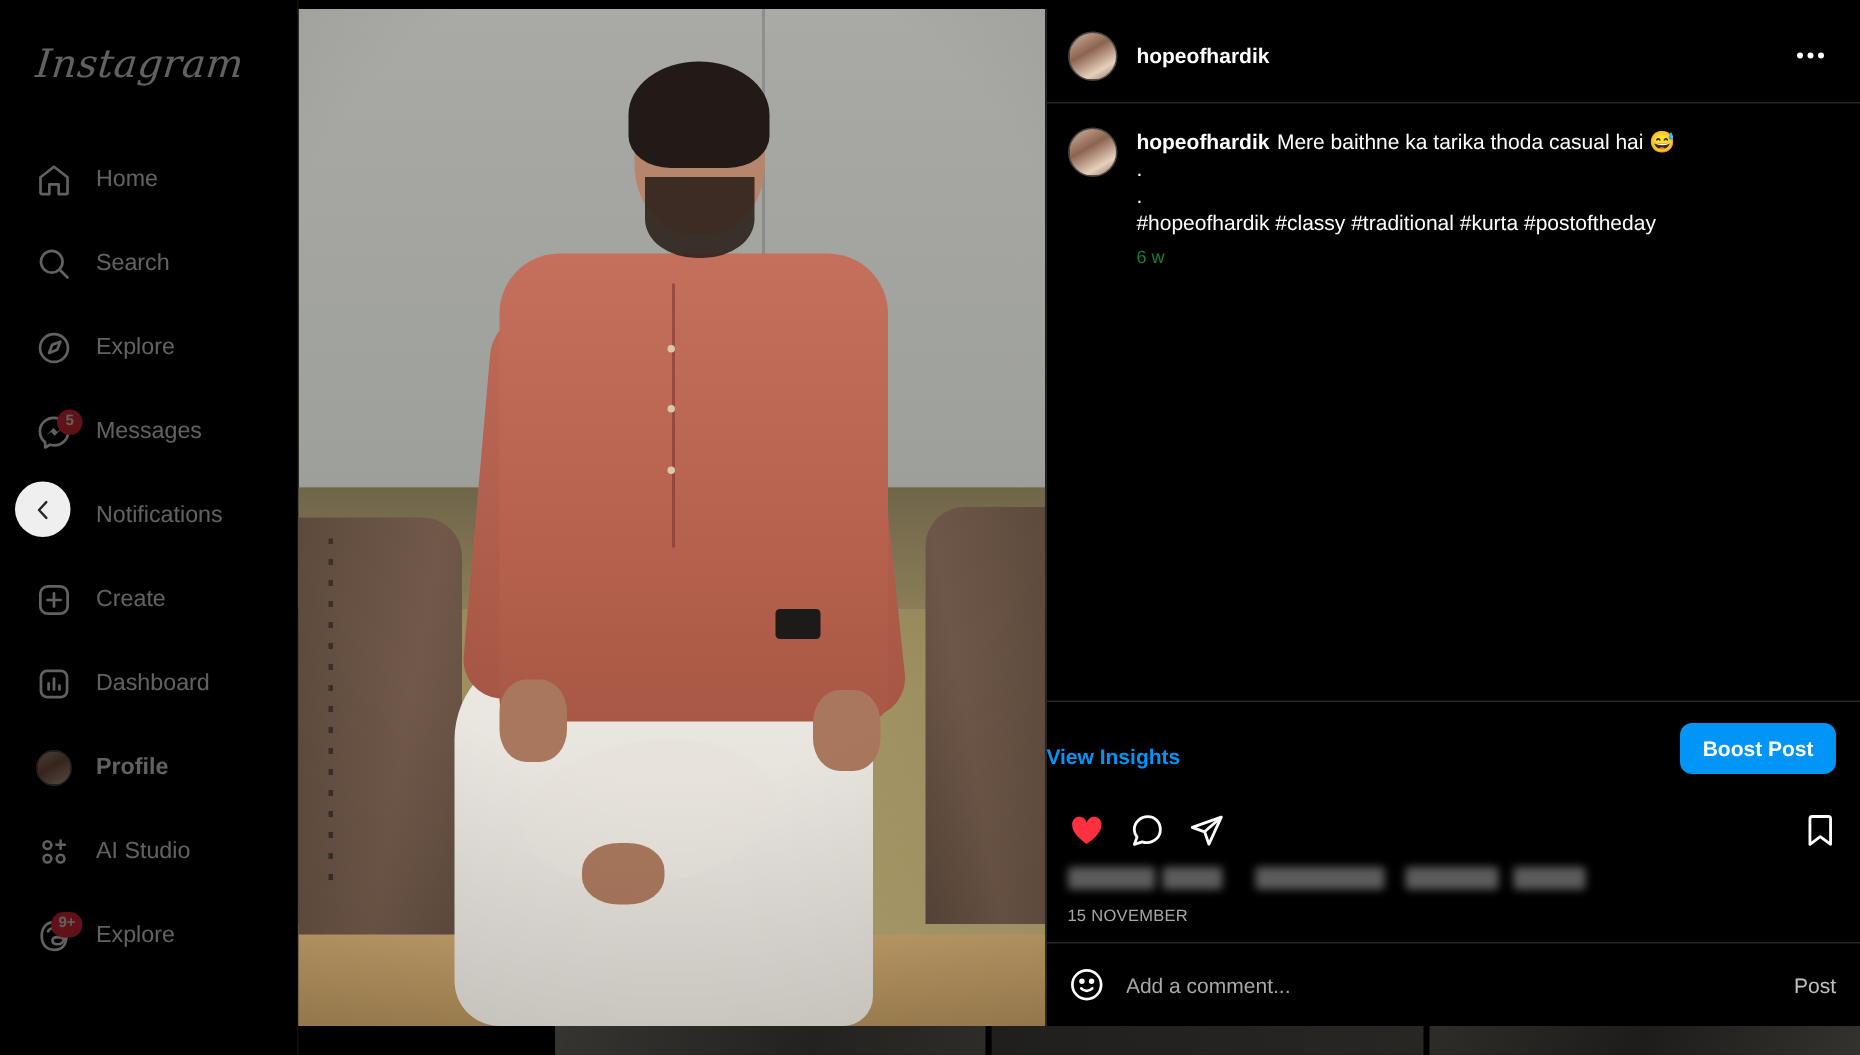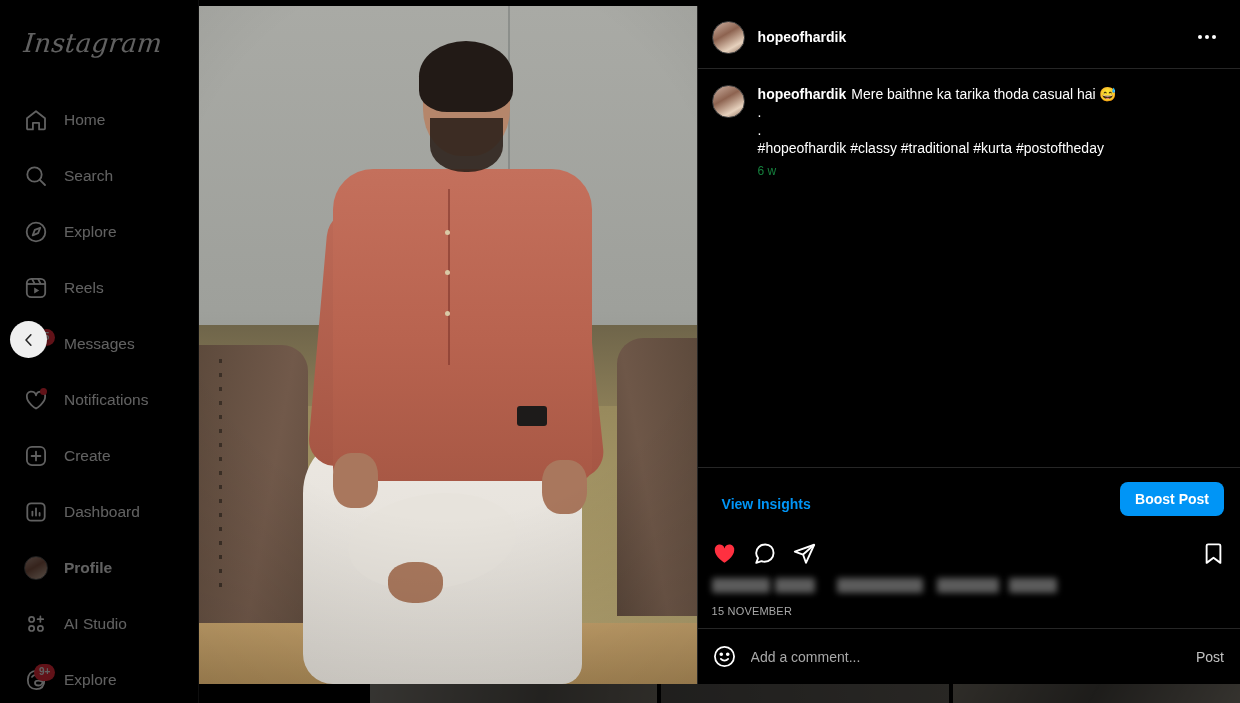--- a/index.html
+++ b/index.html
@@ -296,21 +296,21 @@
     display: flex; align-items: center;
     padding: 0 16px 0 14px;
     position: relative;
   }
   #view-insights-box {
     position: absolute;
     left: 0; top: 9px;
     width: 122px; height: 54px;
     background: #000;
     display: flex; align-items: center;
-    padding-left: 24px;
+    padding-left: 0;
     z-index: 5;
   }
   #view-insights-label {
     color: #0095f6;
     font-size: 14px; font-weight: 700;
     cursor: pointer;
     white-space: nowrap;
   }
   .insights-spacer { flex: 1; }
   #boost-post-btn {
@@ -415,32 +415,20 @@
     <div class="nav-item">
       <span class="nav-icon">
         <svg width="24" height="24" viewBox="0 0 24 24" fill="none" stroke="#fff" stroke-width="1.8" stroke-linejoin="round">
           <circle cx="12" cy="12" r="9.3"></circle>
             <path d="m16.2 7.8-2.1 5.4-5.4 2.1 2.1-5.4z"></path>
         </svg>
       </span>
       <span class="nav-label">Explore</span>
     </div>
 
-    <div class="nav-item">
-      <span class="nav-icon">
-        <svg width="24" height="24" viewBox="0 0 24 24" fill="none" stroke="#fff" stroke-width="1.8" stroke-linejoin="round">
-          <rect x="2.8" y="2.8" width="18.4" height="18.4" rx="4.5"></rect>
-          <line x1="2.8" y1="8" x2="21.2" y2="8"></line>
-            <line x1="8" y1="2.9" x2="10.7" y2="7.9"></line>
-          <line x1="14" y1="2.9" x2="16.7" y2="7.9"></line>
-          <path d="M10.2 11.6v6l5-3z" fill="#fff" stroke="none"></path>
-        </svg>
-      </span>
-      <span class="nav-label">Reels</span>
-    </div>
 
     <div class="nav-item">
       <span class="nav-icon">
         <svg width="24" height="24" viewBox="0 0 24 24" fill="none" stroke="#fff" stroke-width="1.8" stroke-linejoin="round">
           <path d="M12 2.6c-5.3 0-9.4 3.9-9.4 9.1 0 2.9 1.3 5.5 3.5 7.2v3.4l3.2-1.8c.9.2 1.8.4 2.7.4 5.3 0 9.4-3.9 9.4-9.1S17.3 2.6 12 2.6z"></path>
           <path d="m6.9 14.4 4.7-5 2.5 2.5 3.1-2.4-4.7 5-2.5-2.5z" fill="#fff" stroke="none"></path>
         </svg>
         <span class="badge msg">5</span>
       </span>
       <span class="nav-label">Messages</span>

